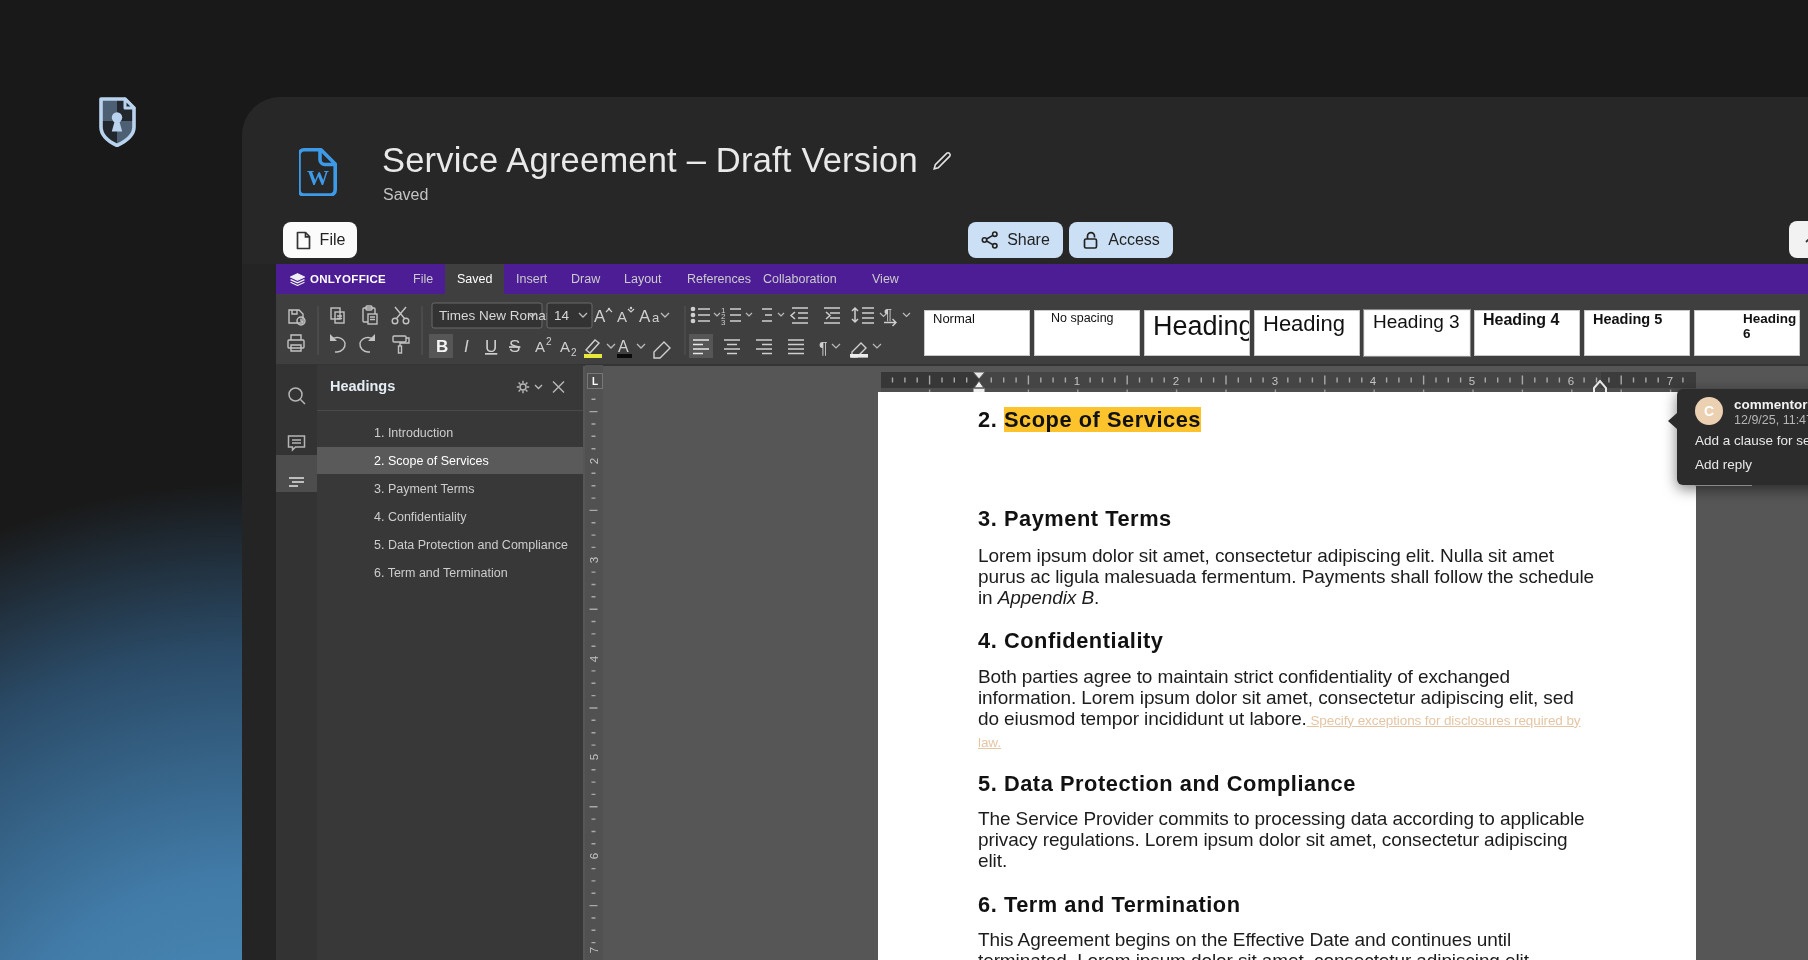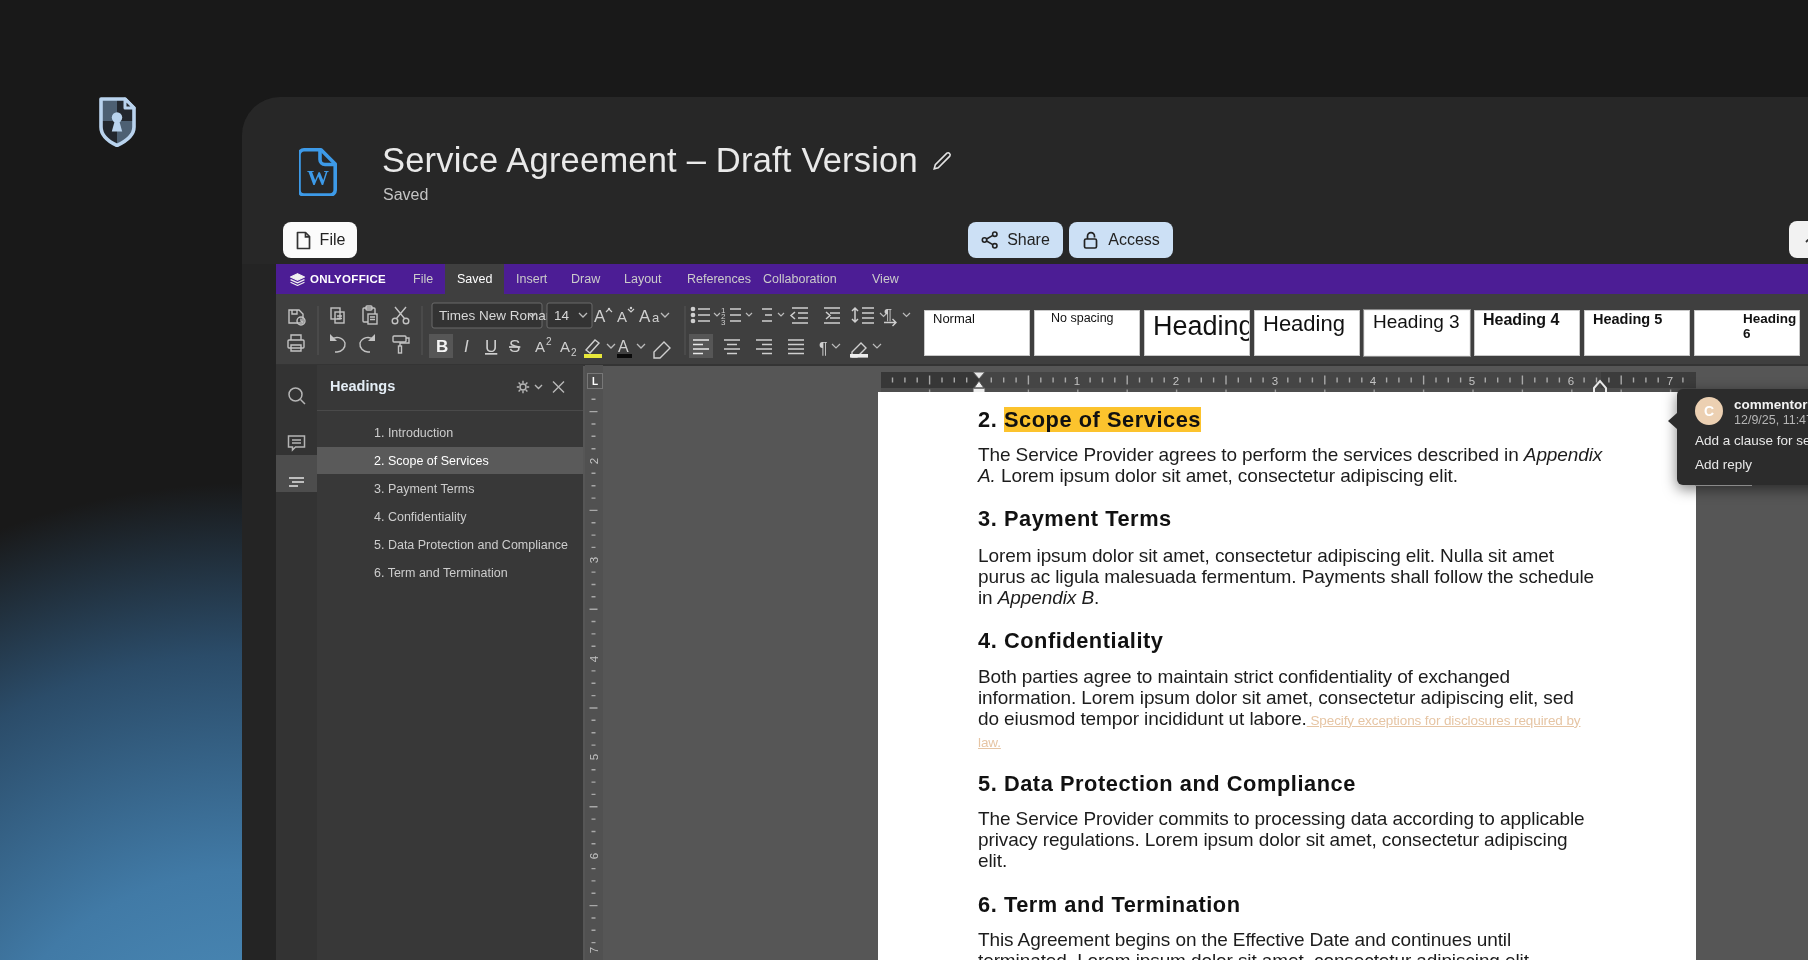--- a/index.html
+++ b/index.html
@@ -350,21 +350,20 @@
       <text x="789" y="13">7</text>
     </g>
 
     <path d="M92 0 h12 l-6 7 z" fill="#e8e8e8" stroke="#555" stroke-width="1"></path>
     <path d="M92 16 h12 v6 h-12 z M98 9 l5 7 h-10 z" fill="#efefef" stroke="#555" stroke-width="1"></path>
     <path d="M713 16 l6-7 6 7 v6 h-12 z" fill="none" stroke="#e8e8e8" stroke-width="2"></path>
   </svg>
   <div id="page" class="abs"></div>
 
   <div class="dochead" style="top:408px;">2. <mark>Scope of Services</mark></div>
-  <div class="doc" style="top:445px;">The Service Provider agrees to perform the services described in <i>Appendix</i><br><i>A.</i> Lorem ipsum dolor sit amet, consectetur adipiscing elit.</div>
   <div class="dochead" style="top:507px;">3. Payment Terms</div>
   <div class="doc" style="top:546px;">Lorem ipsum dolor sit amet, consectetur adipiscing elit. Nulla sit amet<br>purus ac ligula malesuada fermentum. Payments shall follow the schedule<br>in <i>Appendix B</i>.</div>
   <div class="dochead" style="top:629px;">4. Confidentiality</div>
   <div class="doc" style="top:667px;">Both parties agree to maintain strict confidentiality of exchanged<br>information. Lorem ipsum dolor sit amet, consectetur adipiscing elit, sed<br>do eiusmod tempor incididunt ut labore.<span class="ins"> Specify exceptions for disclosures required by<br>law.</span></div>
   <div class="dochead" style="top:772px;">5. Data Protection and Compliance</div>
   <div class="doc" style="top:809px;">The Service Provider commits to processing data according to applicable<br>privacy regulations. Lorem ipsum dolor sit amet, consectetur adipiscing<br>elit.</div>
   <div class="dochead" style="top:893px;">6. Term and Termination</div>
   <div class="doc" style="top:930px;">This Agreement begins on the Effective Date and continues until<br>terminated. Lorem ipsum dolor sit amet, consectetur adipiscing elit</div>
 
   <div id="popup" class="abs">

